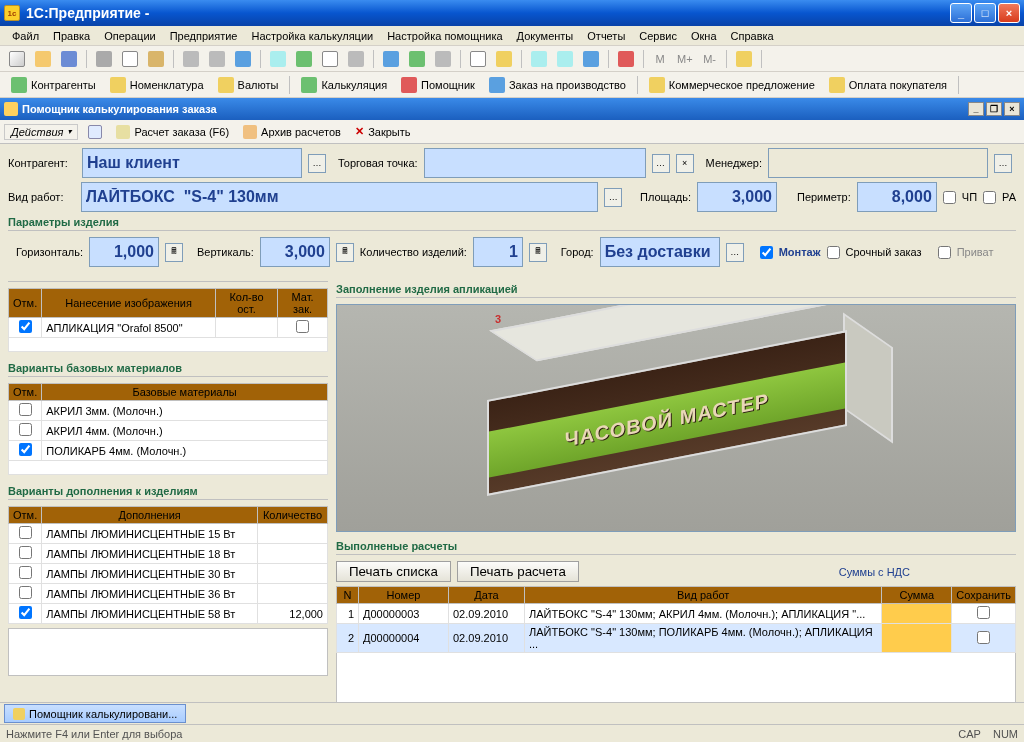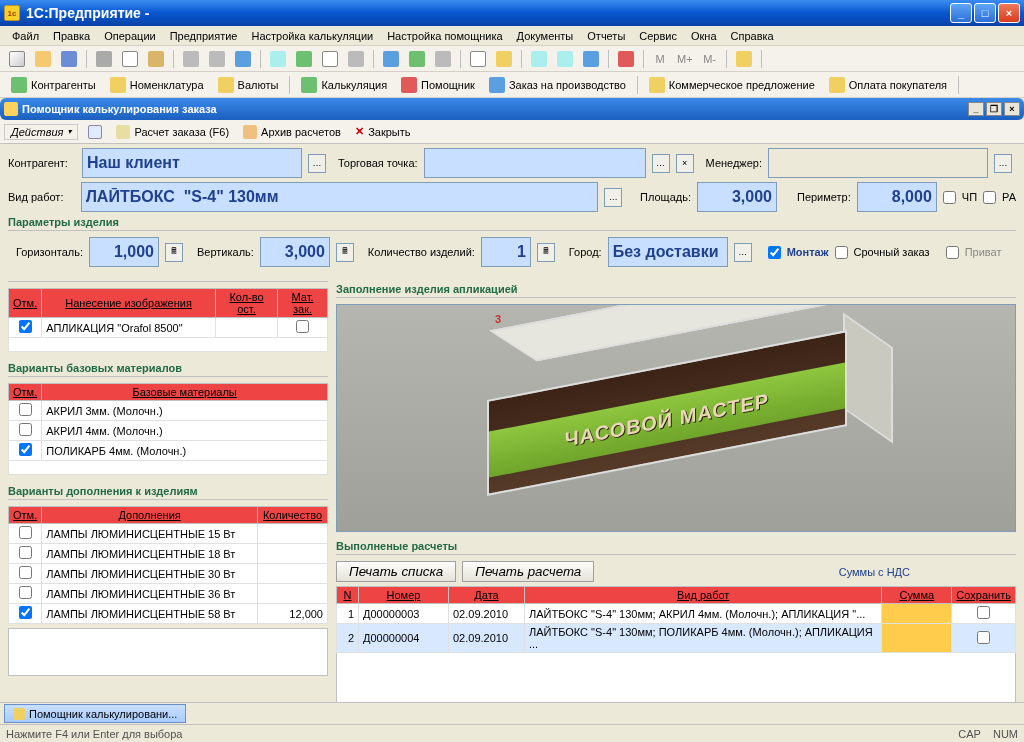--- a/index.html
+++ b/index.html
@@ -96,21 +96,20 @@
 
 
 .childbar {
   height: 22px;
   background: linear-gradient(to bottom, #3a8ae8, #1b5fbf);
   display: flex;
   align-items: center;
   padding: 0 4px;
   color: #fff;
   font-weight: bold;
-  border-radius: 6px;
 }
 .childbar .cicon { width: 14px; height: 14px; background: #ffd15e; border-radius: 2px; margin-right: 4px; }
 .childbar .ctitle { flex: 1; font-size: 11px; }
 .cwinbtn {
   width: 16px; height: 14px;
   background: #e9e5d7;
   border: 1px solid #888;
   font-size: 9px;
   display: flex; align-items: center; justify-content: center;
   margin-left: 2px;
@@ -177,26 +176,25 @@
 .leftcol { width: 320px; }
 .rightcol { flex: 1; }
 
 .tbl {
   border: 1px solid #c0c0c0;
   background: #fff;
   border-collapse: collapse;
   width: 100%;
 }
 .tbl th {
-  background: #ef4444;
+  background: #a16207;
   border: 1px solid #c0c0c0;
   font-weight: normal;
   padding: 2px 4px;
   font-size: 11px;
-  text-decoration: underline;
 }
 .tbl td {
   border: 1px solid #e0e0e0;
   padding: 2px 4px;
   font-size: 11px;
 }
 .tbl .chkcell { text-align: center; width: 26px; }
 .tbl .numcell { text-align: right; }
 
 .preview {
@@ -251,21 +249,20 @@
   position: absolute;
   left: 26px; top: -74px;
   transform: skewY(-11deg) skewX(50deg);
   border: 2px solid #ddd;
 }
 
 .printbtn {
   border: 1px solid #a0a0a0;
   background: linear-gradient(#fcfcfa, #e5e3d8);
   padding: 2px 12px;
-  font-style: italic;
 }
 
 .rowTbl td.hl { background: #ffcc4c; }
 .rowSel td { background: #d8e8ff; }
 
 
 .taskbar {
   position: absolute;
   bottom: 18px; left: 0; right: 0;
   height: 22px;
@@ -509,21 +506,21 @@
   <div class="section-title">Параметры изделия</div>
   <div class="hr"></div>
 
   <div class="row" style="margin-bottom:12px">
     <div class="lbl" style="margin-left:8px">Горизонталь:</div>
     <input class="inp num" style="width: 70px;" value="1,000">
     <div class="pick">🖩</div>
     <div class="lbl" style="margin-left:8px">Вертикаль:</div>
     <input class="inp num" style="width: 70px;" value="3,000">
     <div class="pick">🖩</div>
-    <div class="lbl" style="margin-left:8px">Количество изделий:</div>
+    <div class="lbl" style="">Количество изделий:</div>
     <input class="inp num" style="width: 50px;" value="1">
     <div class="pick">🖩</div>
     <div class="lbl" style="margin-left:8px">Город:</div>
     <input class="inp sel" style="width: 120px; font-weight: bold; color: rgb(32, 64, 144);" value="Без доставки">
     <div class="pick">…</div>
     <input type="checkbox" class="chk" checked="" style="margin-left: 10px;">
     <span class="lbl" style="font-weight:bold;color:#204090">Монтаж</span>
     <input type="checkbox" class="chk" style="">
     <span class="lbl">Срочный заказ</span>
     <input type="checkbox" class="chk" style="margin-left: 10px;">

